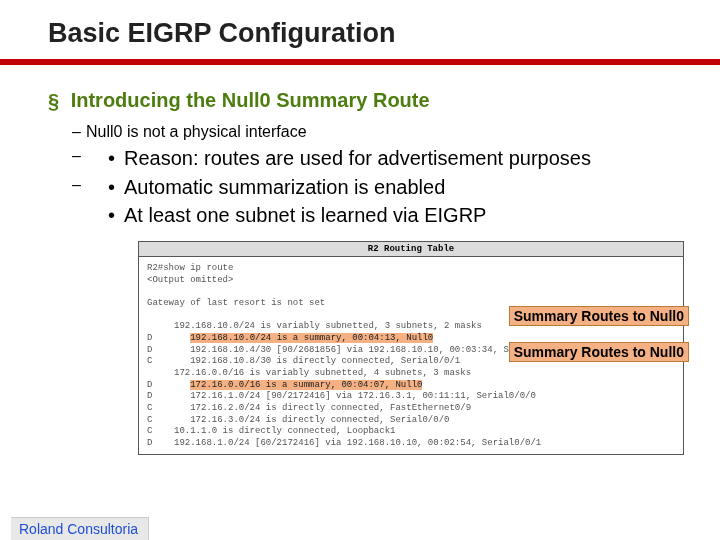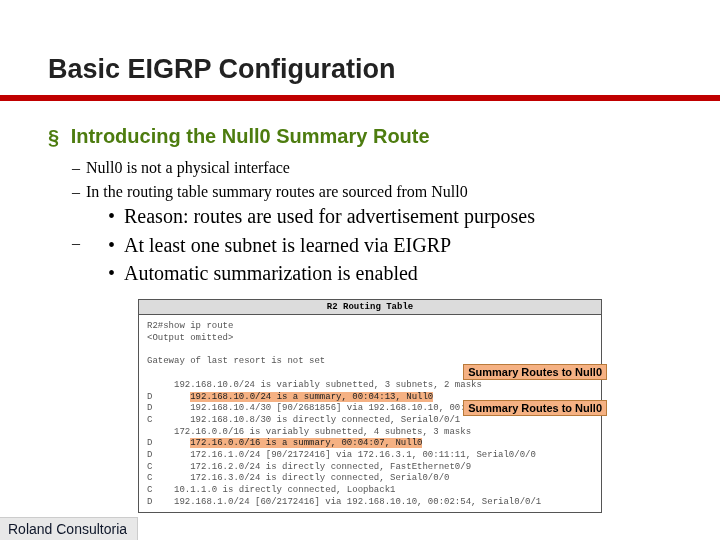--- a/index.html
+++ b/index.html
@@ -10,21 +10,20 @@
     background: #fff;
     color: #000;
     position: relative;
     overflow: hidden;
   }
   .slide-title {
     font-size: 27px;
     font-weight: bold;
     padding: 18px 0 10px 48px;
     color: #222;
-    margin-top: 36px;
   }
   .red-bar {
     height: 6px;
     background: #c00000;
     margin: 0 0 0 0;
     width: 100%;
   }
   .content {
     padding: 24px 48px 0 48px;
   }
@@ -36,21 +35,20 @@
   }
   .section-heading .bullet-sq {
     display: inline-block;
     font-size: 20px;
     margin-right: 6px;
     vertical-align: middle;
   }
   ul.dash-list {
     list-style: none;
     margin-left: 24px;
-    font-family: Liberation Serif, serif;
   }
   ul.dash-list > li {
     font-size: 16px;
     line-height: 1.35;
     margin-bottom: 2px;
     position: relative;
     padding-left: 14px;
   }
   ul.dash-list > li::before {
     content: "–";
@@ -71,21 +69,21 @@
     padding-left: 16px;
   }
   ul.dot-list > li::before {
     content: "•";
     position: absolute;
     left: 0;
     top: 0;
   }
   .routing-figure {
     margin: 12px 0 0 90px;
-    width: 464px;
+    width: 546px;
     border: 1px solid #555;
     font-family: "Courier New", monospace;
     font-size: 9px;
     color: #444;
     background: #fff;
     position: relative;
   }
   .fig-title {
     background: #dcdcdc;
     border-bottom: 1px solid #555;
@@ -106,35 +104,35 @@
     background: #f5b183;
     color: #222;
     text-align: center;
   }
   .callout {
     position: absolute;
     right: -6px;
     background: #f5b183;
     color: #000;
     font-family: Arial, sans-serif;
-    font-size: 11px;
+    font-size: 14px;
     font-weight: bold;
     border: 1px solid #b97a3a;
     padding: 1px 4px;
     white-space: nowrap;
   }
   .callout1 { top: 64px; }
   .callout2 { top: 100px; }
   .footer {
     position: absolute;
-    left: 0;
+    left: 11px;
     bottom: 0;
     background: #e8e8e8;
     font-size: 14px;
-    color: #0f172a;
+    color: #1d4ed8;
     padding: 3px 10px 3px 8px;
     border-top: 1px solid #ccc;
     border-right: 1px solid #ccc;
   }
 </style>
 </head>
 <body>
 
 <div class="slide-title">Basic EIGRP Configuration</div>
 <div class="red-bar"></div>
@@ -143,34 +141,33 @@
   <div class="section-heading">
     <span class="bullet-sq">§</span>
     <span>Introducing the Null0 Summary Route</span>
   </div>
 
   <ul class="dash-list">
     <li>
       <span>Null0 is not a physical interface</span>
     </li>
     <li>
-      <span>In the routing table summary routes are sourced from Null0</span>
       <ul class="dot-list">
         <li>
           <span>Reason:  routes are used for advertisement purposes</span>
         </li>
       </ul>
     </li>
     <li>
       <ul class="dot-list">
         <li>
-          <span>At least one subnet is learned via EIGRP</span>
+          <span>Automatic summarization is enabled</span>
         </li>
         <li>
-          <span>Automatic summarization is enabled</span>
+          <span>At least one subnet is learned via EIGRP</span>
         </li>
       </ul>
     </li>
   </ul>
 
   <div class="routing-figure">
     <div class="fig-title">R2 Routing Table</div>
     <div class="fig-body"><span>R2#show ip route</span>
 <span>&lt;Output omitted&gt;</span>
 

